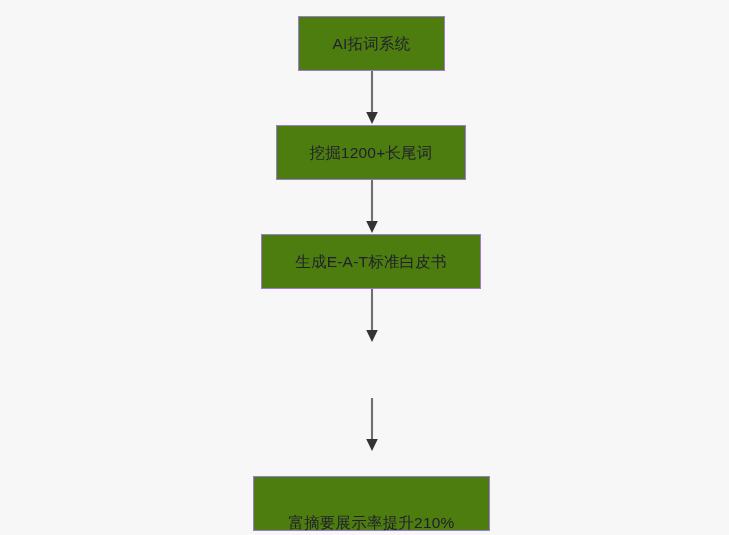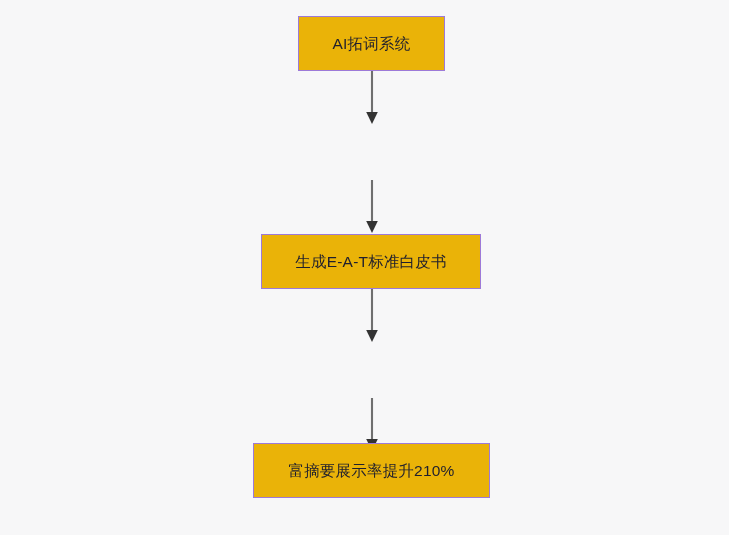--- a/index.html
+++ b/index.html
@@ -15,21 +15,21 @@
   }
   #flowchart-canvas {
     position: relative;
     width: 729px;
     height: 535px;
     background: #f7f7f8;
   }
   .node-box {
     position: absolute;
     box-sizing: border-box;
-    background: #eab308;
+    background: #4d7c0f;
     border: 1.6px solid #9d7ad8;
     display: flex;
     align-items: center;
     justify-content: center;
     color: #1f1f2e;
     font-size: 15.5px;
     line-height: 1;
     letter-spacing: 0.2px;
     white-space: nowrap;
   }
@@ -76,23 +76,26 @@
     <svg width="30" height="54" viewBox="0 0 30 54" xmlns="http://www.w3.org/2000/svg">
       <line x1="15" y1="0" x2="15" y2="44" stroke="#6f6f6f" stroke-width="2.1"></line>
       <polygon points="15,53 9.2,41 20.8,41" fill="#333333"></polygon>
     </svg>
   </div>
 
   <div class="node-box" style="left:298px; top:16px; width:147px; height:55px;">
     <span class="node-label">AI拓词系统</span>
   </div>
 
+  <div class="node-box" style="left:276px; top:125px; width:190px; height:55px;">
+    <span class="node-label">挖掘1200+长尾词</span>
+  </div>
 
   <div class="node-box" style="left:261px; top:234px; width:220px; height:55px;text-align:right;">
     <span class="node-label">生成E-A-T标准白皮书</span>
   </div>
 
 
-  <div class="node-box" style="left:253px; top:443px; width:237px; height:55px;">
+  <div class="node-box" style="left:253px; top:476px; width:237px; height:55px;align-items:flex-end;">
     <span class="node-label">富摘要展示率提升210%</span>
   </div>
 
 </div>
 
 </body></html>

